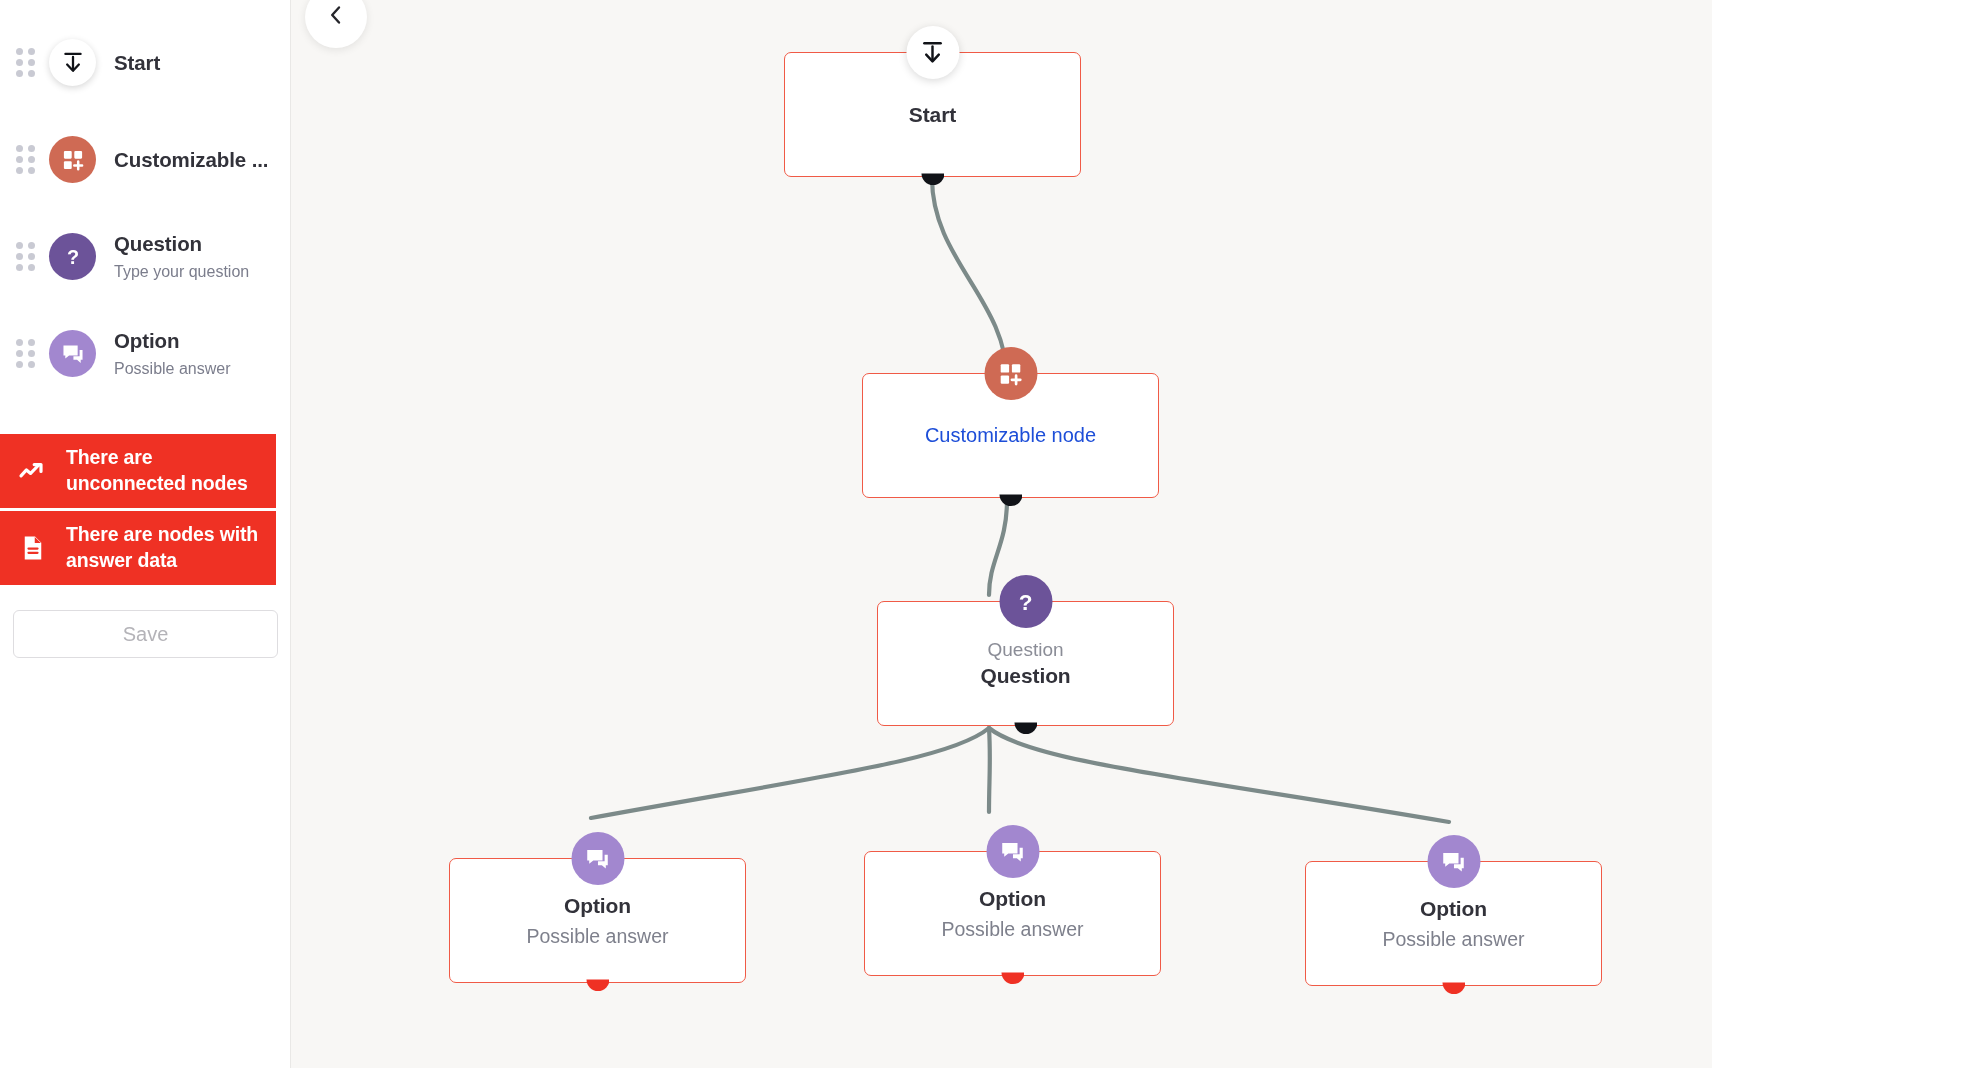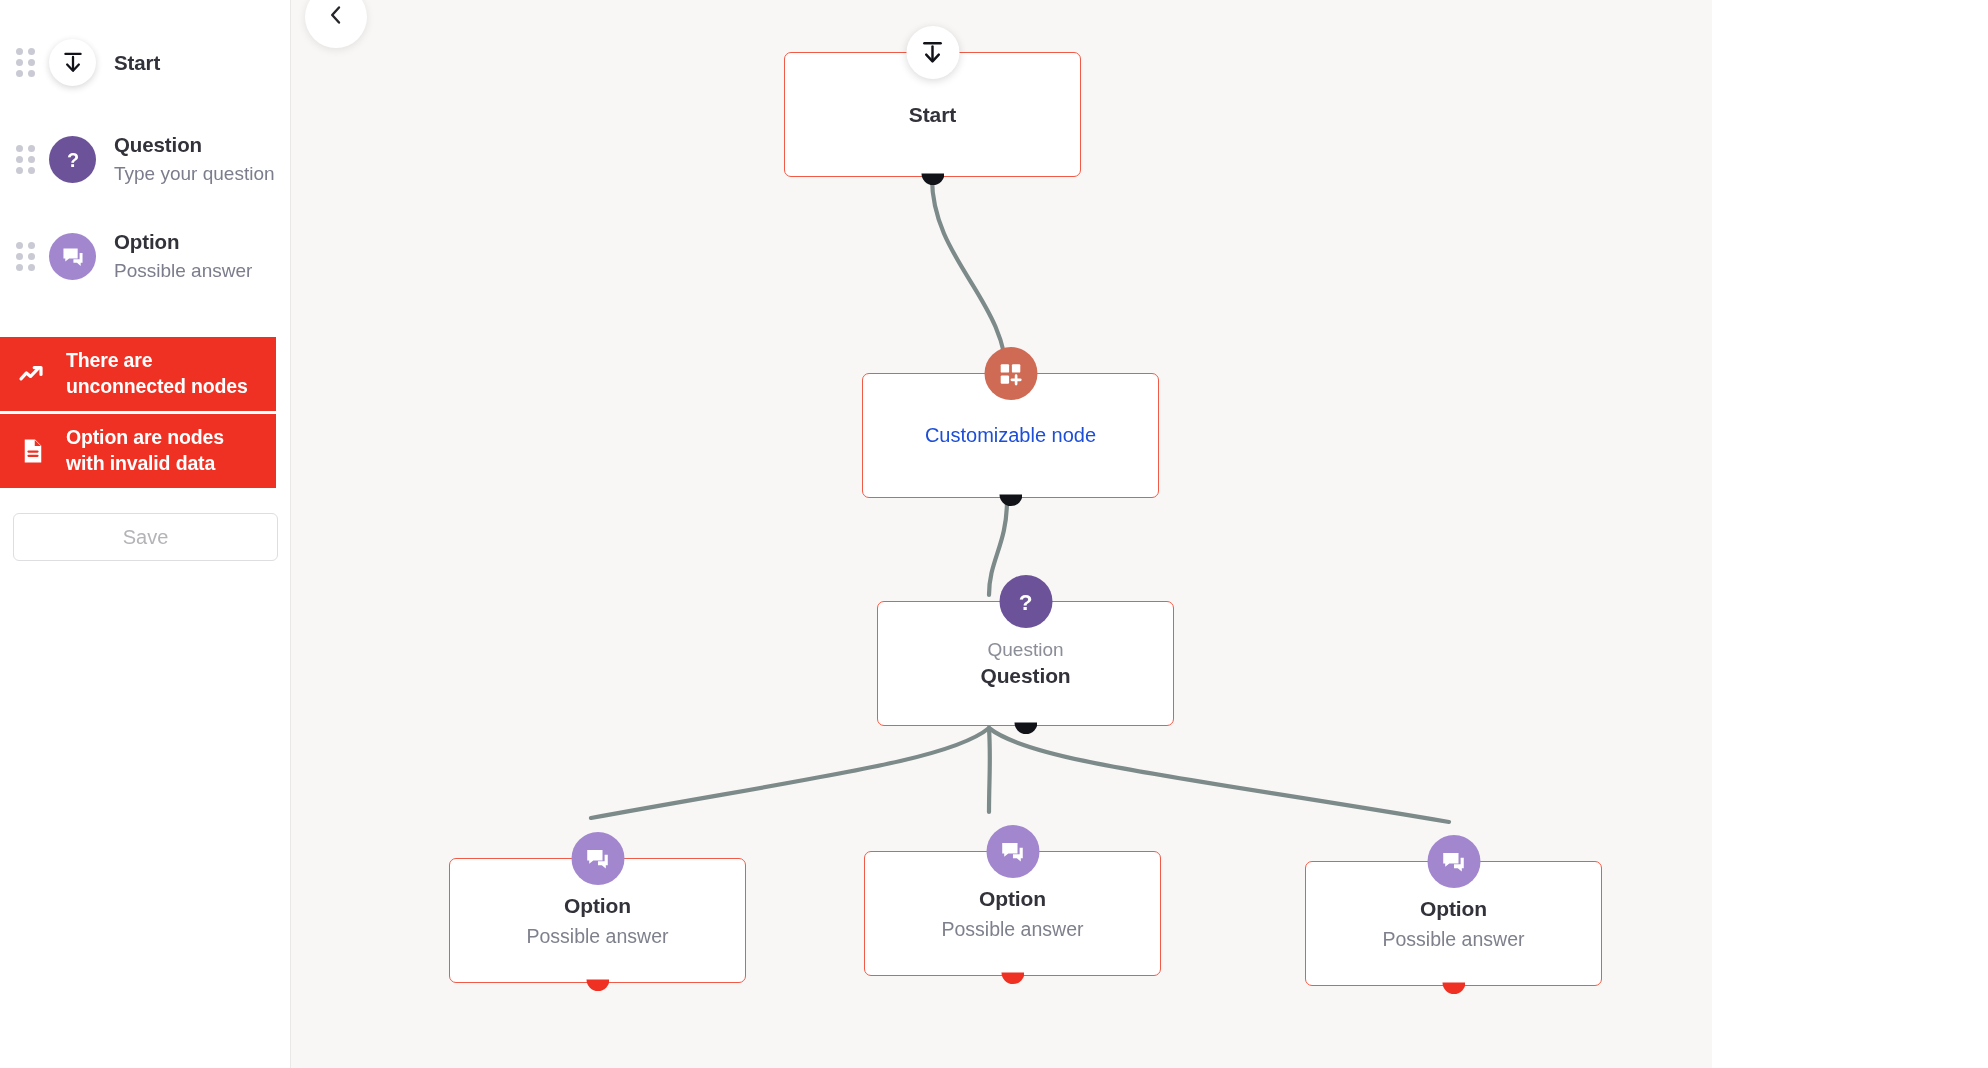--- a/index.html
+++ b/index.html
@@ -71,21 +71,21 @@
 
   .palette-text { display: flex; flex-direction: column; justify-content: center; }
   .palette-title {
     font-size: 20.5px;
     font-weight: bold;
     color: #32323a;
     line-height: 1.25;
     letter-spacing: -0.1px;
   }
   .palette-sub {
-    font-size: 19px;
+    font-size: 16px;
     color: #7b7d8c;
     line-height: 1.35;
     margin-top: 4px;
   }
 
   
   .warnings { margin-top: 32px; }
   .warning {
     display: flex;
     align-items: center;
@@ -248,20 +248,41 @@
           <path d="M5 3.6h14" stroke="#111318" stroke-width="2.1" stroke-linecap="round"></path>
           <path d="M12 6.4v11.4" stroke="#111318" stroke-width="2.1" stroke-linecap="round"></path>
           <path d="M6.6 13.4L12 19.2l5.4-5.8" fill="none" stroke="#111318" stroke-width="2.1" stroke-linecap="round" stroke-linejoin="round"></path>
         </svg>
       </span>
       <span class="palette-text">
         <span class="palette-title">Start</span>
       </span>
     </div>
 
+    <div class="palette-item">
+      <span class="drag-handle">
+        <i></i>
+          <i></i>
+          <i></i>
+          <i></i>
+          <i></i>
+          <i></i>
+      </span>
+      <span class="node-avatar av-custom">
+        <svg width="26" height="26" viewBox="0 0 24 24" aria-hidden="true">
+          <rect x="3.6" y="3.6" width="7.2" height="7.2" rx="1" fill="#ffffff"></rect>
+          <rect x="13.2" y="3.6" width="7.2" height="7.2" rx="1" fill="#ffffff"></rect>
+          <rect x="3.6" y="13.2" width="7.2" height="7.2" rx="1" fill="#ffffff"></rect>
+          <path d="M16.8 13.4v7.2M13.2 17h7.2" stroke="#ffffff" stroke-width="2.3" stroke-linecap="round"></path>
+        </svg>
+      </span>
+      <span class="palette-text">
+        <span class="palette-title">Customizable ...</span>
+      </span>
+    </div>
 
     <div class="palette-item">
       <span class="drag-handle">
         <i></i>
           <i></i>
           <i></i>
           <i></i>
           <i></i>
           <i></i>
       </span>
@@ -309,21 +330,21 @@
         <span class="warn-text">There are unconnected nodes</span>
       </div>
       <div class="warning">
         <span class="warn-icon">
           <svg width="30" height="30" viewBox="0 0 24 24" aria-hidden="true">
             <path d="M5.4 2.8h8.2l5 5v13.4H5.4z" fill="#ffffff"></path>
             <path d="M13.4 3.1v4.9h4.9" fill="#ef3124"></path>
             <path d="M8.4 12.4h7.2M8.4 15.8h7.2" stroke="#ef3124" stroke-width="1.8" stroke-linecap="round"></path>
           </svg>
         </span>
-        <span class="warn-text">Option are nodes with invalid data</span>
+        <span class="warn-text">There are nodes with answer data</span>
       </div>
     </div>
 
     <div class="save-wrap">
       <button class="save-btn">Save</button>
     </div>
   </aside>
 
   <main class="canvas">
 

